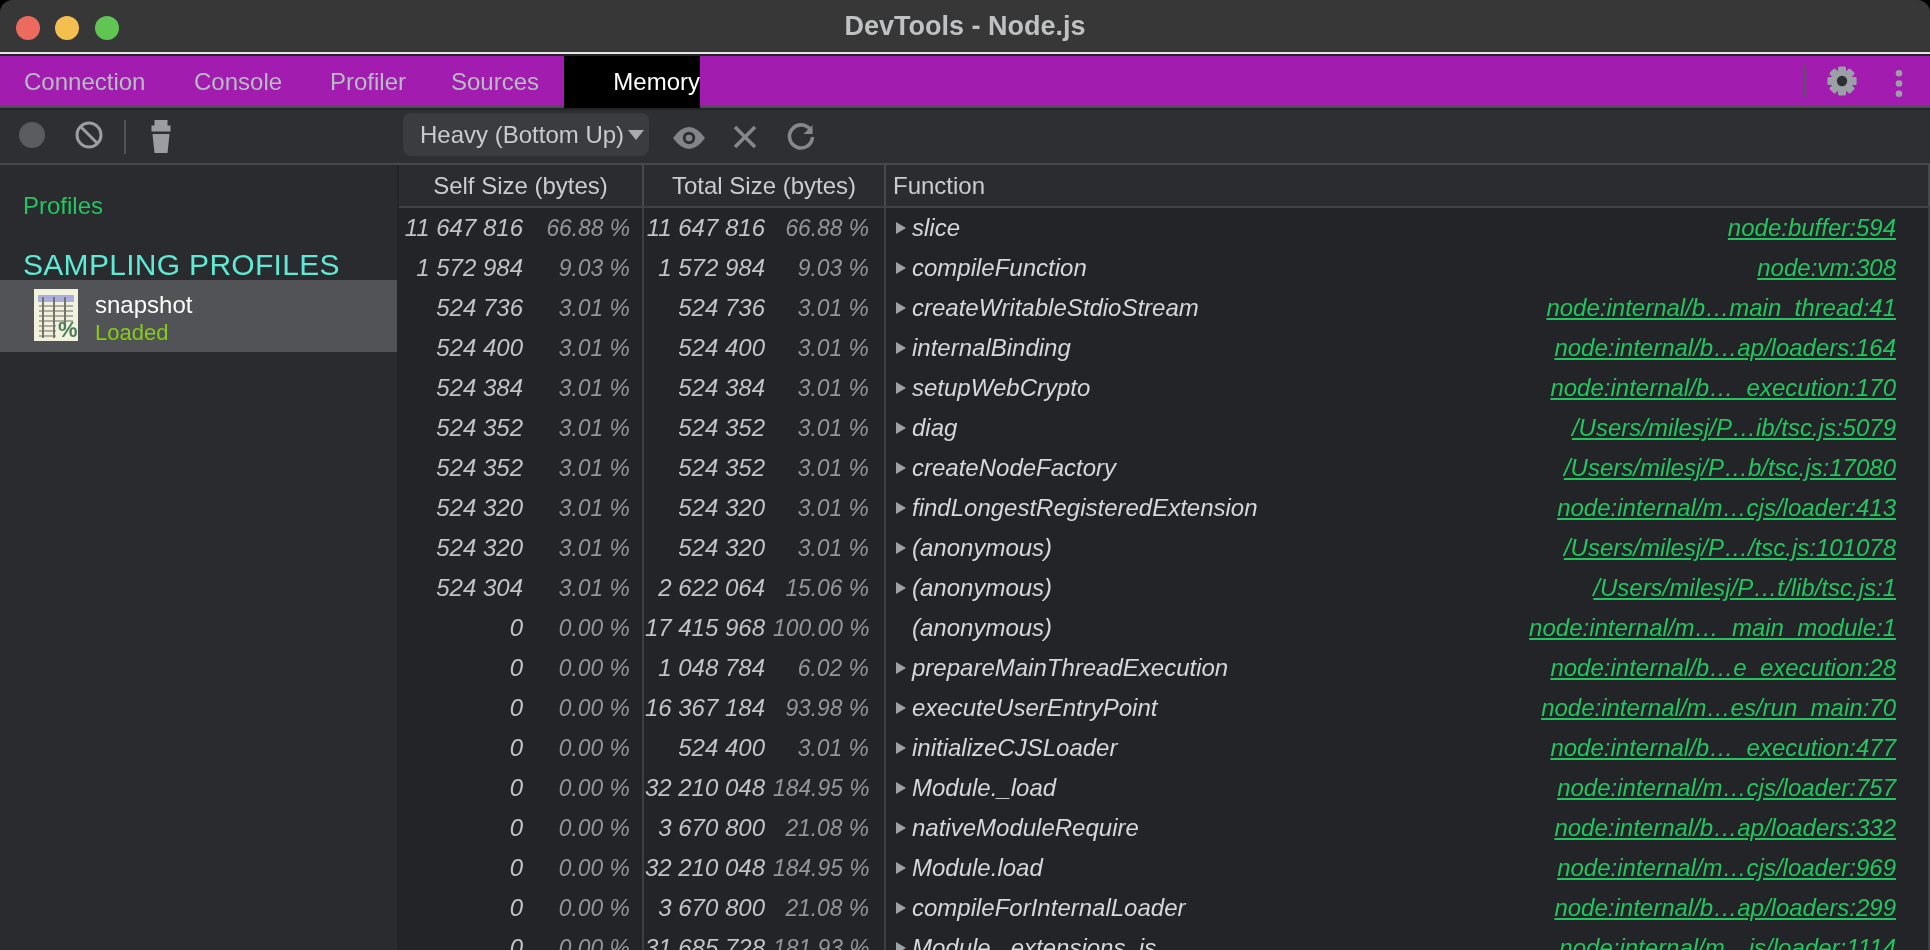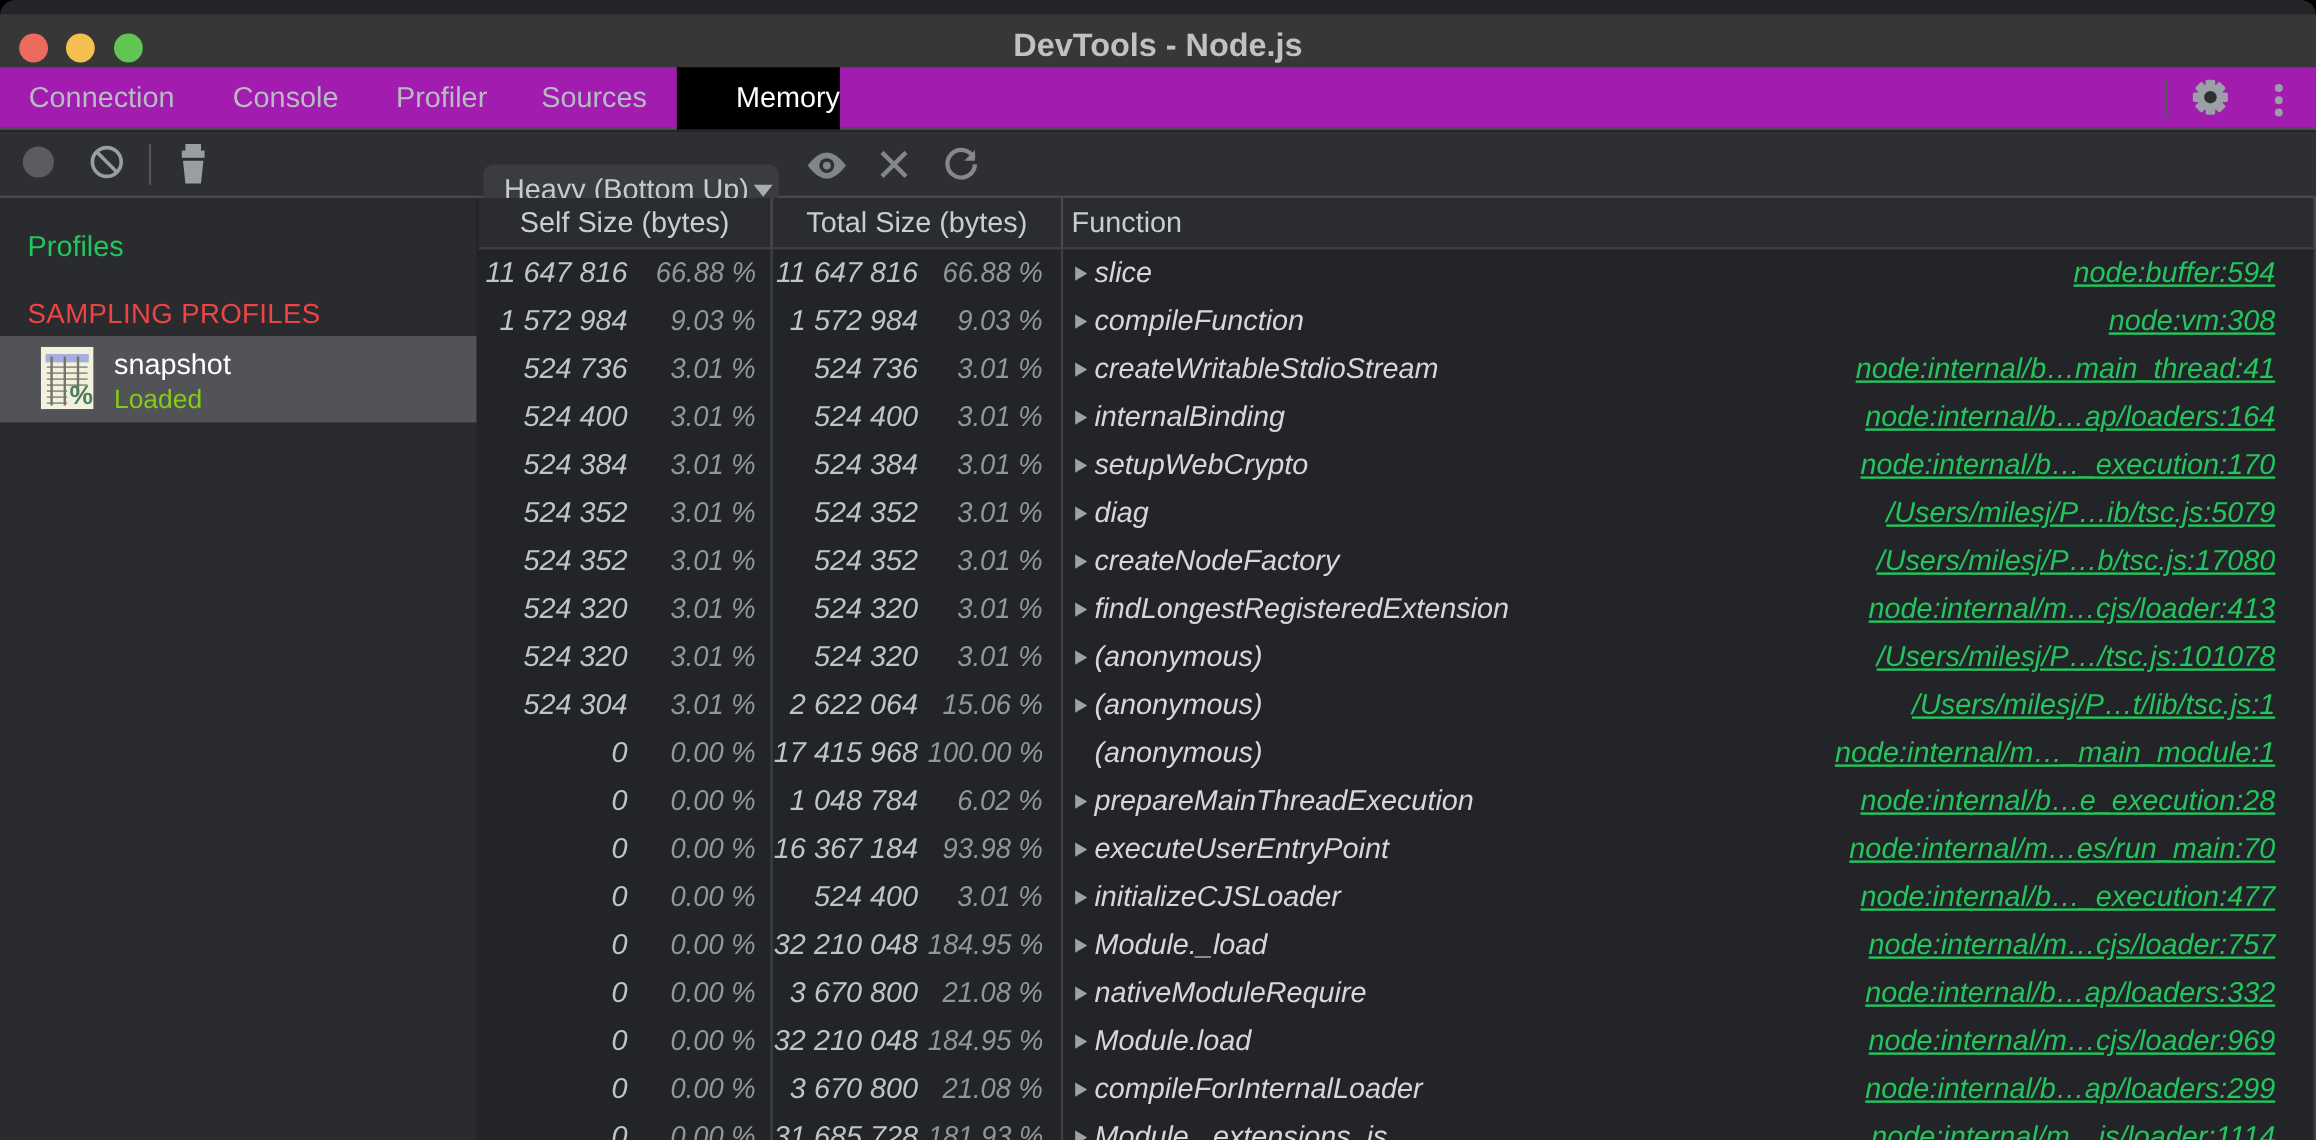--- a/index.html
+++ b/index.html
@@ -3,21 +3,21 @@
 <meta charset="utf-8">
 <style>
 * { margin:0; padding:0; box-sizing:border-box; }
 html,body { width:1930px; height:950px; background:#000; overflow:hidden; }
 body { font-family:"Liberation Sans", sans-serif; }
 #win { position:absolute; left:0; top:0; width:1930px; height:950px;
   border-radius:13px 13px 0 0; overflow:hidden; background:#232428; }
 
 
 #titlebar { position:absolute; left:0; top:0; width:100%; height:54px; background:#373737;
-  border-bottom:2px solid #e5e5e5;margin-top:12px; }
+  border-bottom:2px solid #e5e5e5; }
 .tl { position:absolute; top:16px; width:24px; height:24px; border-radius:50%; }
 #tl-r { left:16px;  background:#ed6a5e; }
 #tl-y { left:55px;  background:#f5bf4f; }
 #tl-g { left:95px;  background:#61c554; }
 #title { position:absolute; top:11px; left:0; width:100%; text-align:center;
   font-size:27px; font-weight:bold; color:#bfc1c3; }
 
 
 #tabbar { position:absolute; left:0; top:56px; width:100%; height:52px; background:#a21caf;
   border-bottom:2px solid #4c4e50; }
@@ -25,37 +25,37 @@
 #tab-mem { position:absolute; left:564px; top:0; width:136px; height:52px; background:#000;
   color:#fff; font-size:24px; line-height:52px; text-align:right; }
 #tb-sep { position:absolute; left:1804px; top:10px; width:2px; height:32px; background:#55575a; }
 
 
 #toolbar { position:absolute; left:0; top:110px; width:100%; height:55px; background:#2e2f33;
   border-bottom:2px solid #47484a; }
 #rec { position:absolute; left:19px; top:12px; width:26px; height:26px; border-radius:50%; background:#5a5c5f; }
 #tool-sep1 { position:absolute; left:124px; top:10px; width:2px; height:34px; background:#515356; }
 #dropdown { position:absolute; left:403px; top:3px; width:246px; height:43px; background:#3b3c40;
-  border-radius:8px; color:#c7cbce; font-size:24px; line-height:43px;margin-top:24px; }
+  border-radius:8px; color:#c7cbce; font-size:24px; line-height:43px; }
 #dropdown span.lbl { margin-left:17px; }
 #dd-tri { position:absolute; right:5px; top:17px; width:0; height:0;
   border-left:8px solid transparent; border-right:8px solid transparent; border-top:10px solid #a9acaf; }
 
 
 #thead { position:absolute; left:399px; top:165px; width:1531px; height:43px; background:#2b2c2f;
   font-size:24px; color:#c9ccd0; }
 #thead .hline { position:absolute; bottom:0; left:0; width:100%; height:2px; background:#404244; }
 #th1 { position:absolute; left:0; top:0; width:243px; text-align:center; line-height:41px; }
 #th2 { position:absolute; left:245px; top:0; width:240px; text-align:center; line-height:41px; }
 #th3 { position:absolute; left:494px; top:0; line-height:41px; }
 
 
 #sidebar { position:absolute; left:0; top:165px; width:397px; height:785px; background:#2a2b2e; }
 #profiles-h { position:absolute; left:23px; top:27px; font-size:24px; color:#22c55e; }
-#sampling-h { position:absolute; left:23px; top:83px; font-size:23px; color:#ef4444; letter-spacing:0.3px; }
+#sampling-h { position:absolute; left:23px; top:83px; font-size:30px; color:#5eead4; letter-spacing:0.3px; }
 #sel-row { position:absolute; left:0; top:115px; width:100%; height:72px; background:#525356; }
 #snap-title { position:absolute; left:95px; top:11px; font-size:24px; color:#fff; }
 #snap-sub { position:absolute; left:95px; top:40px; font-size:22px; color:#84cc16; }
 
 
 #grid { position:absolute; left:399px; top:208px; width:1531px; height:742px; background:#232427; }
 .vline { position:absolute; top:0; height:100%; width:2px; background:#3d3f42; }
 #grid .v1 { left:243px; } #grid .v2 { left:485px; } #grid .v3 { left:1529px; }
 #thead .v1 { position:absolute; left:243px; top:0; height:43px; width:2px; background:#47494b; }
 #thead .v2 { position:absolute; left:485px; top:0; height:43px; width:2px; background:#47494b; }

